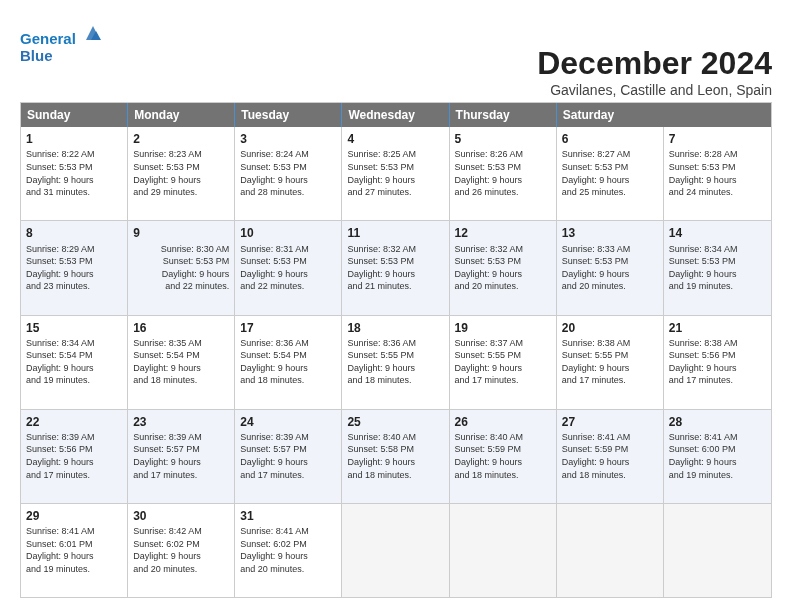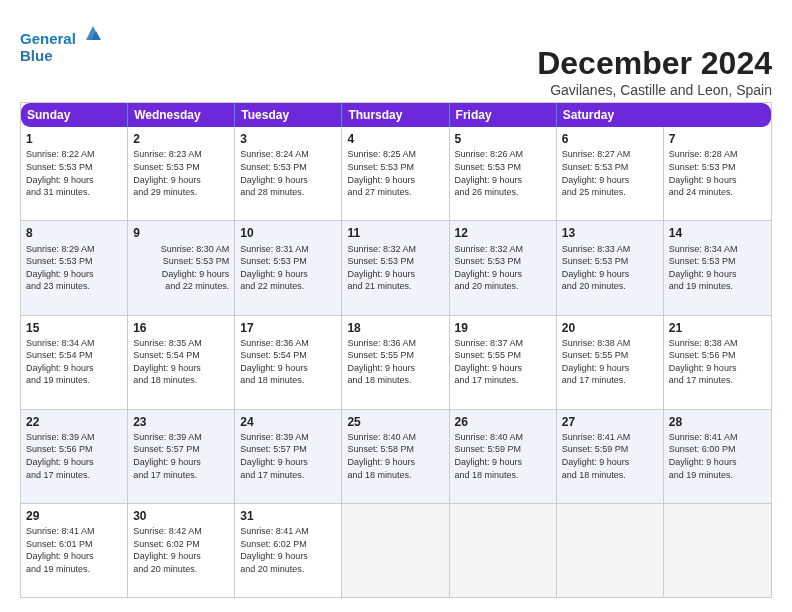--- a/index.html
+++ b/index.html
@@ -59,22 +59,21 @@
     }
     .calendar {
       flex: 1;
       display: flex;
       flex-direction: column;
       border: 1px solid #ccc;
     }
     .cal-header-row {
       display: grid;
       grid-template-columns: repeat(7, 1fr);
-      background: #6d28d9;
-      border-radius: 9px;
+      background: #737373;
     }
     .cal-header-cell {
       color: #fff;
       font-size: 12px;
       font-weight: bold;
       padding: 5px 6px;
       text-align: left;
       border-right: 1px solid #4a8fd0;
     }
     .cal-header-cell:last-child { border-right: none; }
@@ -137,24 +136,24 @@
     </div>
     <div class="title-block">
       <div class="main-title">December 2024</div>
       <div class="subtitle">Gavilanes, Castille and Leon, Spain</div>
     </div>
   </div>
 
   <div class="calendar">
     <div class="cal-header-row">
     <div class="cal-header-cell">Sunday</div>
+        <div class="cal-header-cell">Monday</div>
+        <div class="cal-header-cell">Tuesday</div>
         <div class="cal-header-cell">Wednesday</div>
-        <div class="cal-header-cell">Tuesday</div>
         <div class="cal-header-cell">Thursday</div>
-        <div class="cal-header-cell">Friday</div>
         <div class="cal-header-cell">Saturday</div>
       </div>
     <div class="cal-body">
     <div class="cal-week">
           <div class="cal-cell">
             <span class="day-num">1</span>
             <div class="cell-text" style="white-space: pre-line;">Sunrise: 8:22 AM
 Sunset: 5:53 PM
 Daylight: 9 hours
 and 31 minutes.</div>

